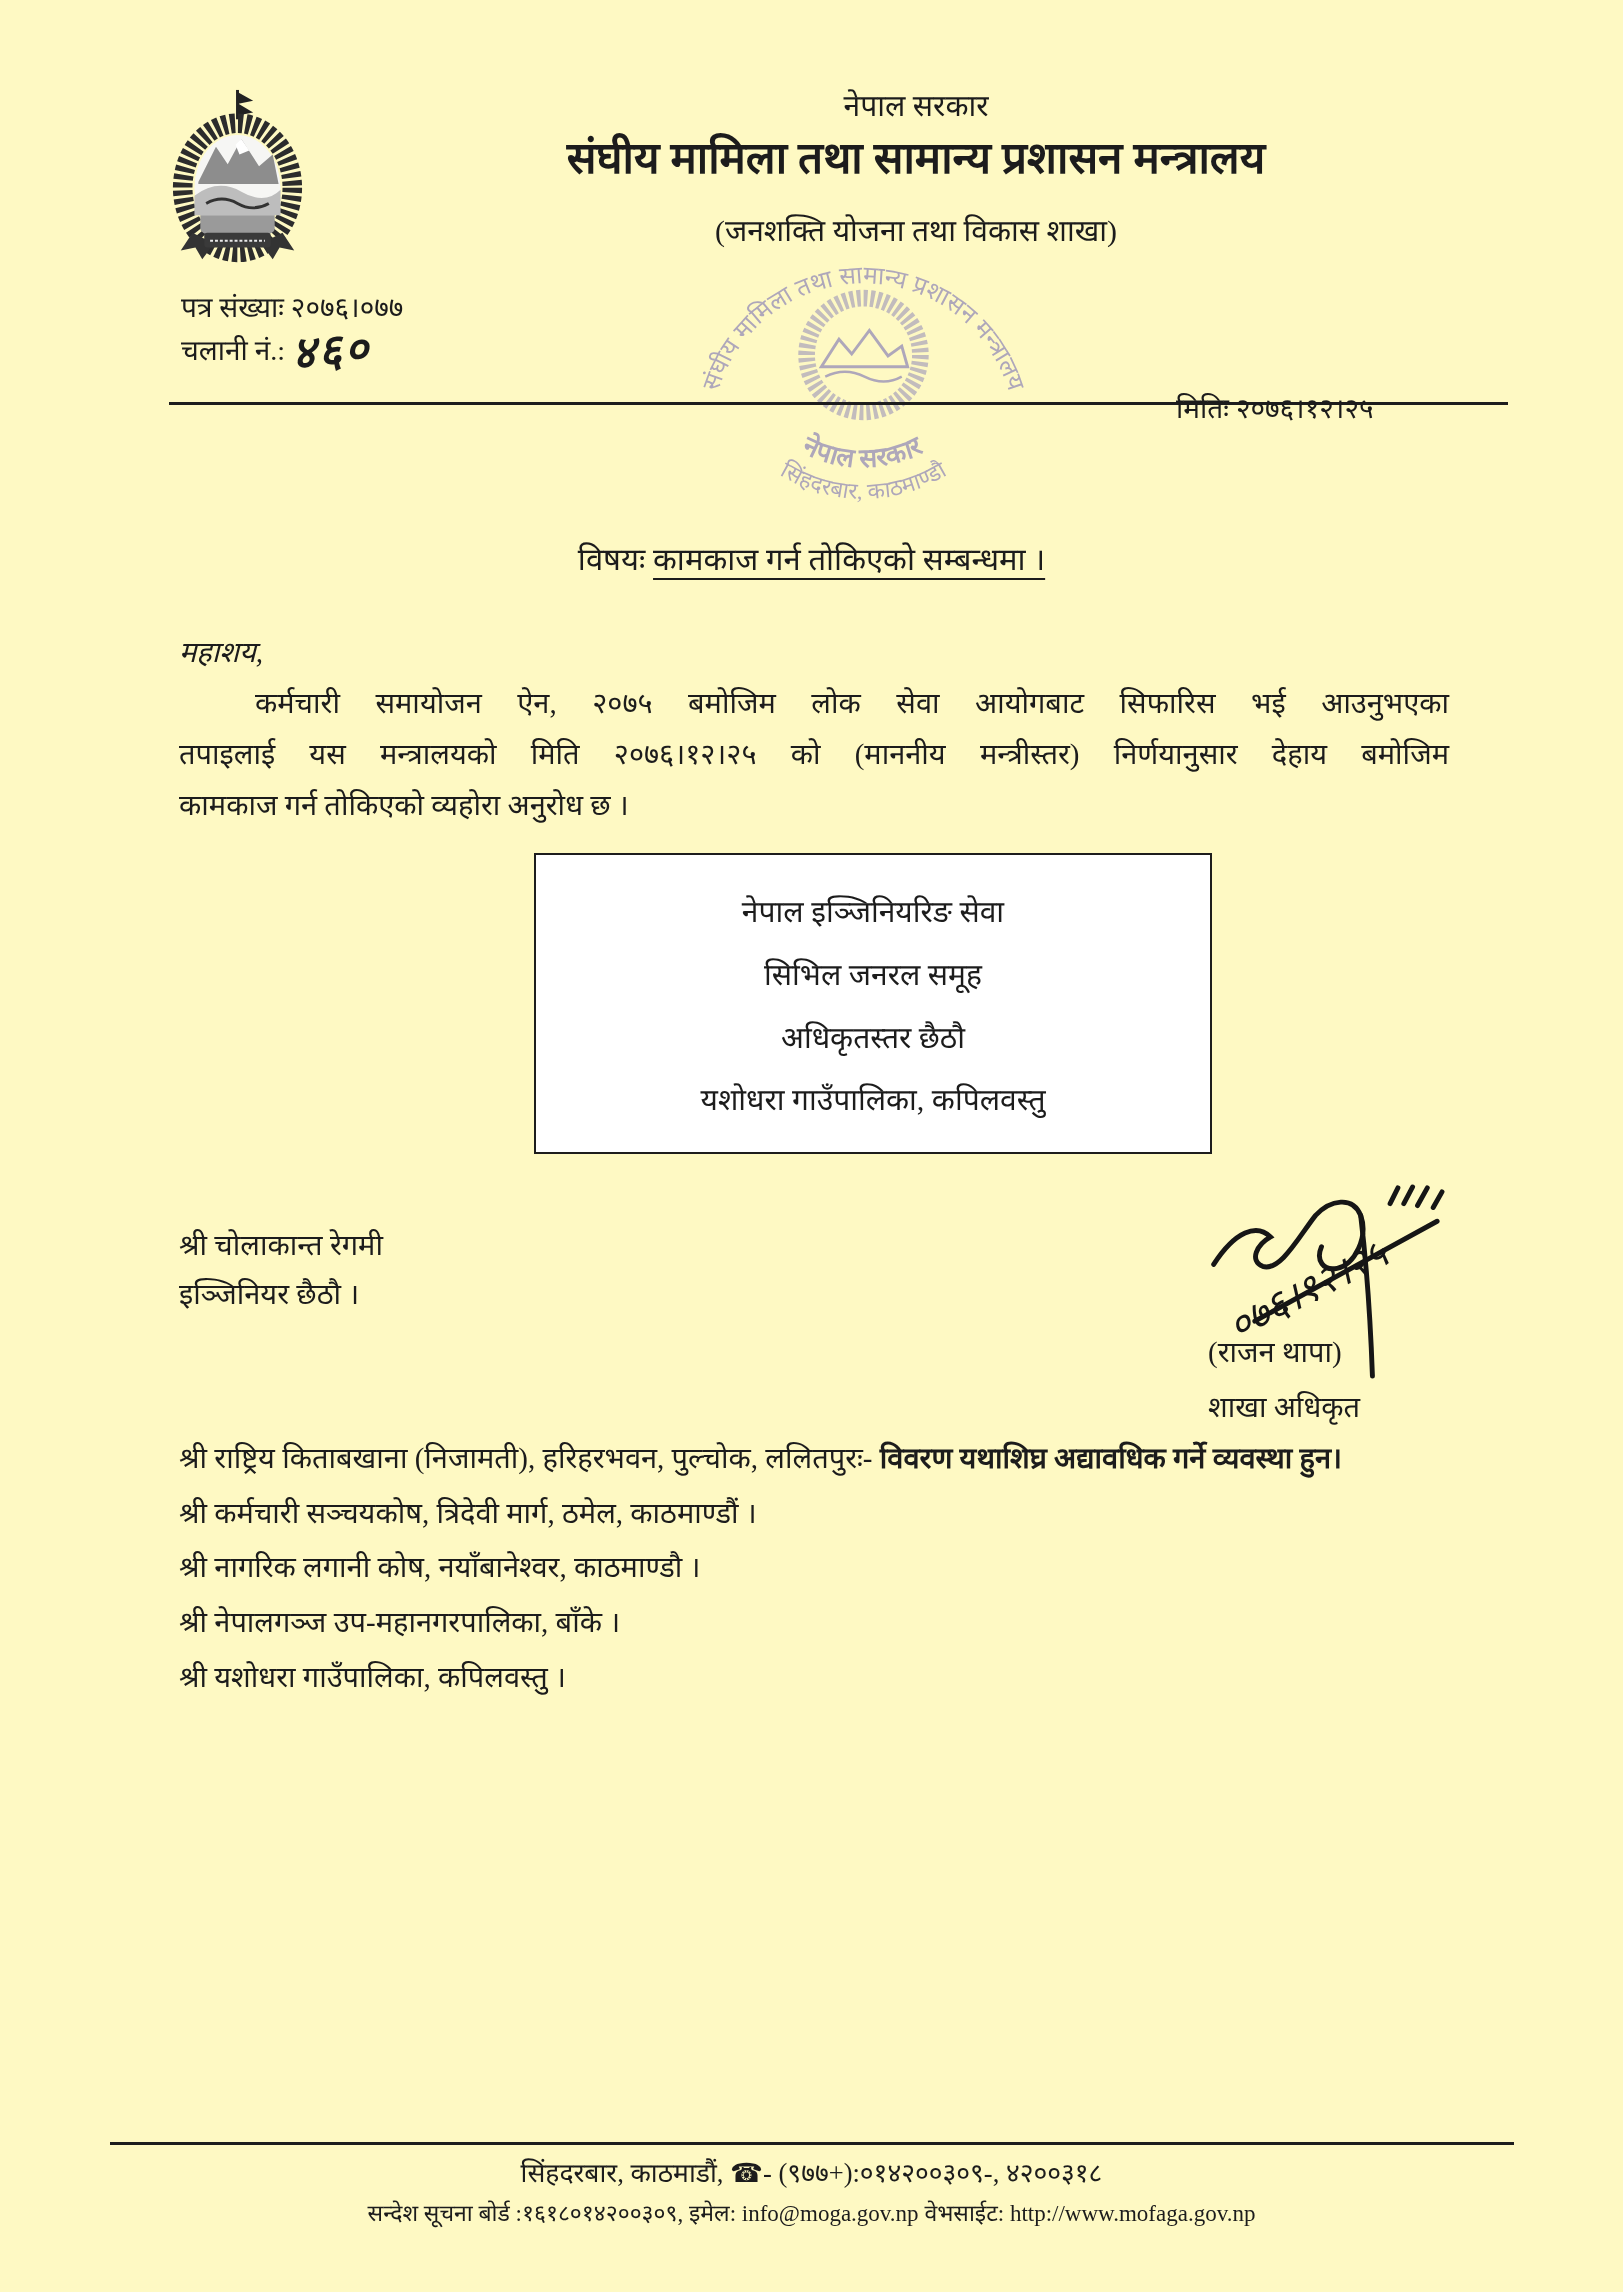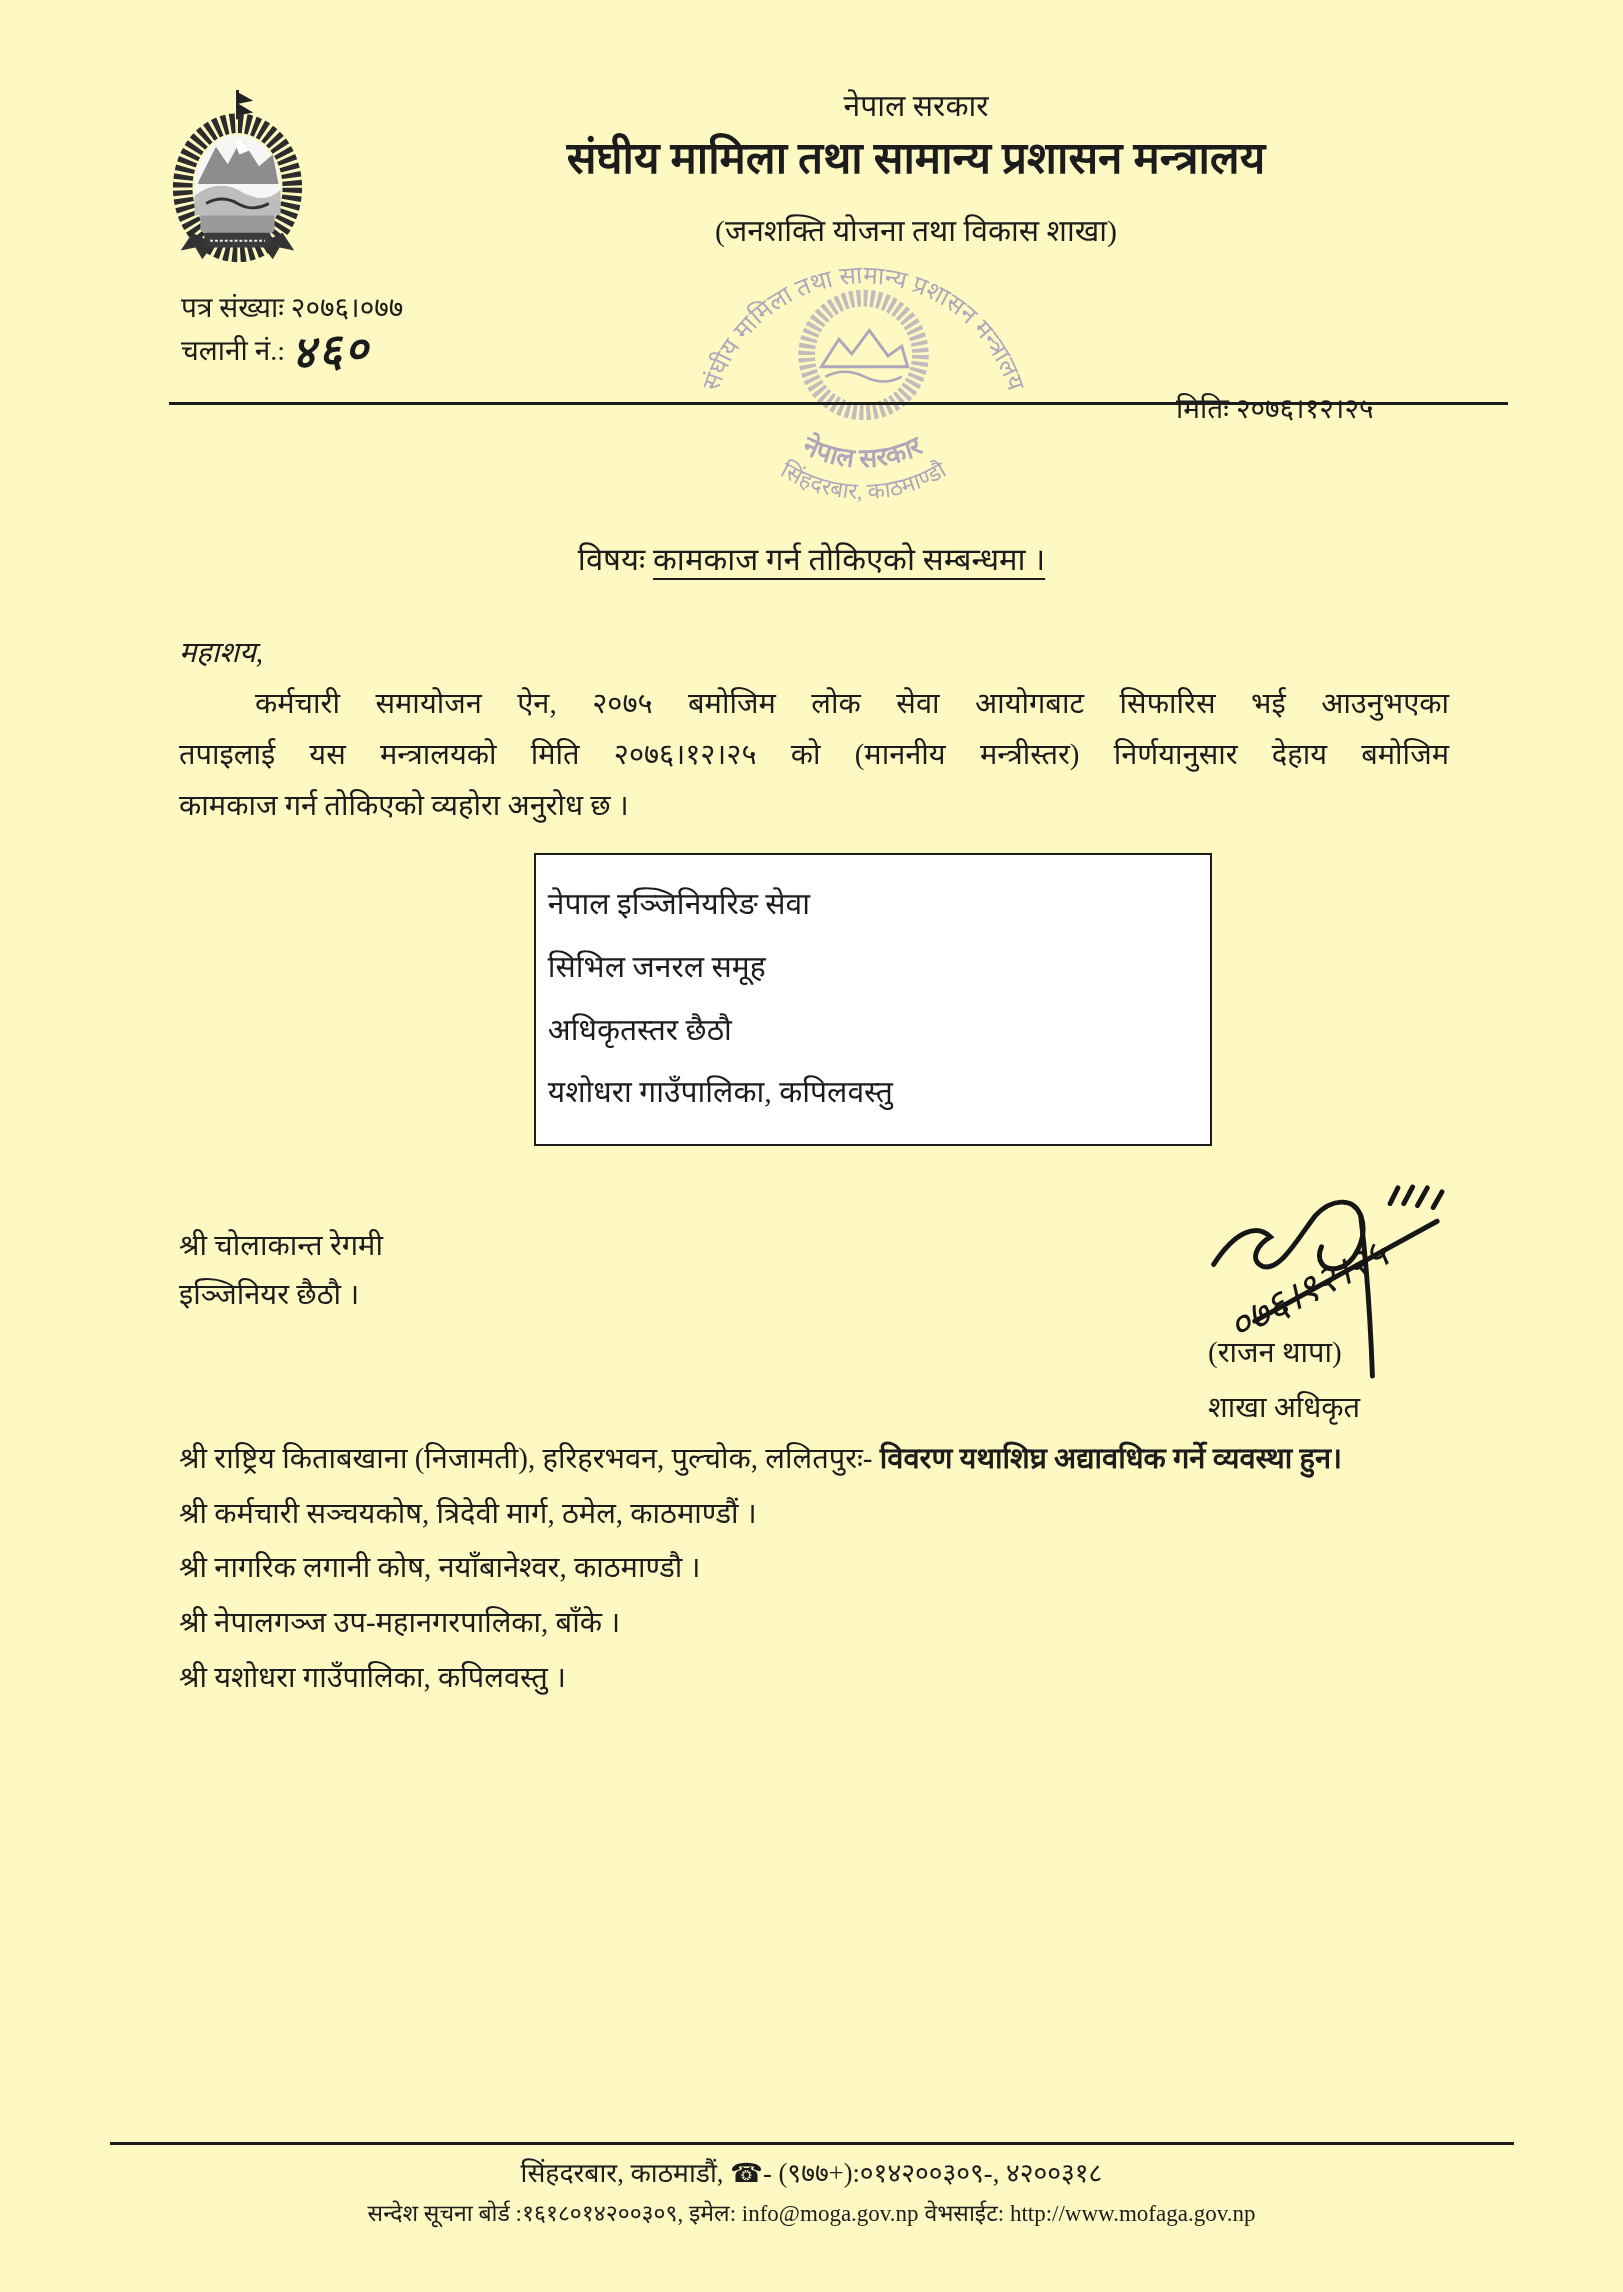--- a/index.html
+++ b/index.html
@@ -33,21 +33,21 @@
   .subject .u{text-decoration:underline;text-underline-offset:7.8px;text-decoration-thickness:2px;}
 
   .salutation{left:179px;top:631px;font-size:29px;font-style:italic;}
   .para{left:179px;top:678px;width:1270px;font-size:29px;line-height:51px;}
   .para .jline{text-align:justify;text-align-last:justify;}
   .para .l1{text-indent:76px;}
 
   .box{left:534px;top:853px;width:678px;border:2px solid #1d1d1d;box-sizing:border-box;background:#fff;}
   .box-header{background:#d8d8d8;border-bottom:2px solid #1d1d1d;padding:11.8px 29px 13.7px;
               font-size:32px;font-weight:bold;text-align:center;line-height:1.55;}
-  .box-body{padding:27.4px 11.8px 33px;text-align:left;}
+  .box-body{padding:27.4px 11.8px 33px;text-align:center;margin-top:8px;}
   .box-body .row{font-size:30px;margin-bottom:21.6px;}
   .box-body .row:last-child{margin-bottom:0;}
 
   .addressee{left:179px;top:1221px;font-size:29px;line-height:49px;}
 
   .sig-svg{left:1198px;top:1174px;width:294px;height:216px;z-index:2;}
   .sig-text{left:1208px;top:1331px;width:235px;text-align:left;z-index:3;}
   .sig-text .name{font-size:29px;}
   .sig-text .title{font-size:29px;margin-top:15.7px;}
 

